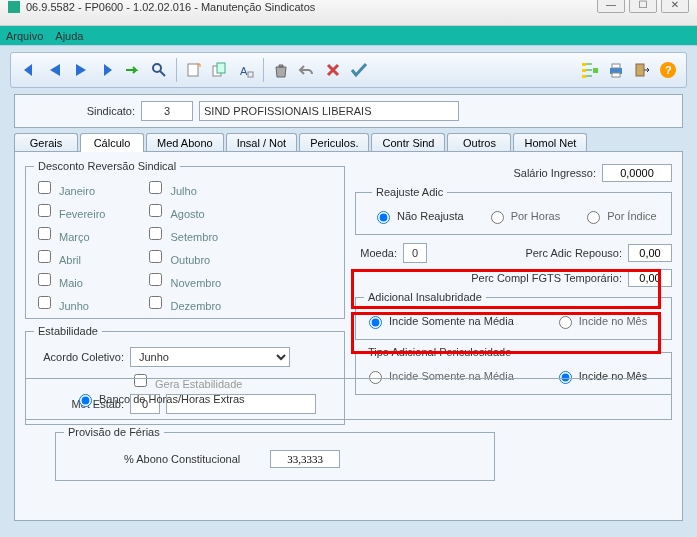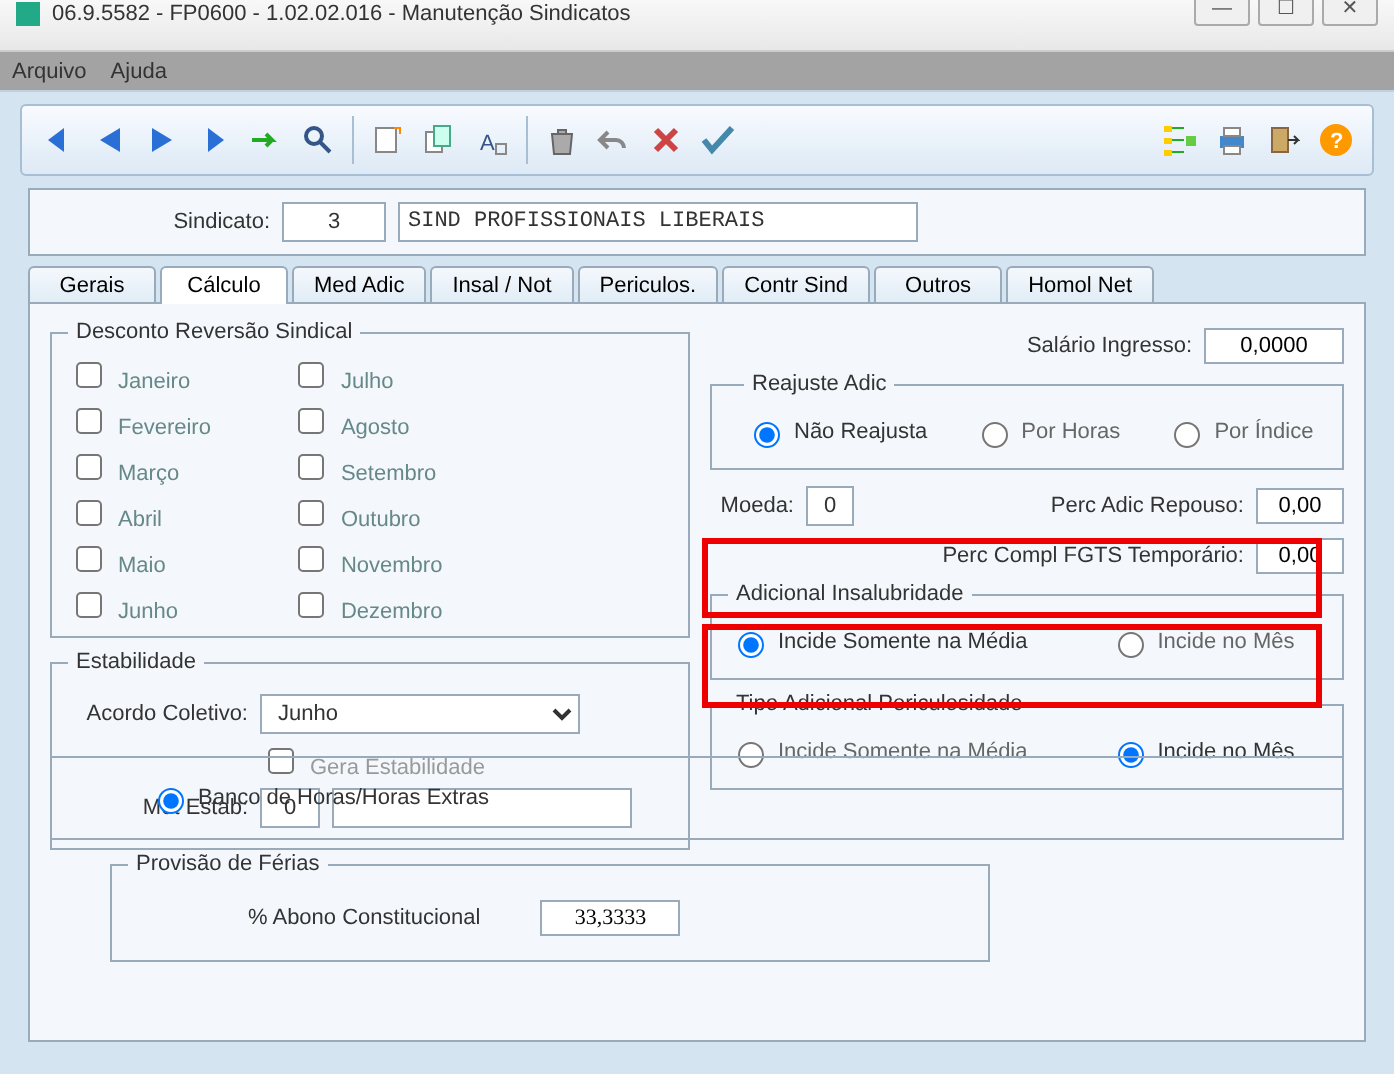--- a/index.html
+++ b/index.html
@@ -2,21 +2,21 @@
 <html><head>
 <meta charset="utf-8">
 <style>
   * { box-sizing: border-box; font-family: Tahoma, Arial, sans-serif; font-size: 11px; }
   body { margin: 0; background: #d4e4f0; width: 697px; height: 537px; overflow: hidden; }
   .titlebar { background: linear-gradient(#f8f8f8, #e8e8e8); border-bottom: 1px solid #ccc; height: 26px; display: flex; align-items: flex-end; padding: 12px 8px; }
   .title-icon { width: 12px; height: 12px; background: #2a8; margin-right: 6px; }
   .title-text { flex: 1; color: #333; }
   .win-controls { display: flex; gap: 4px; }
   .win-btn { width: 28px; height: 18px; border: 1px solid #aaa; background: #f0f0f0; display: flex; align-items: center; justify-content: center; border-radius: 2px; font-size: 10px; color: #555; }
-  .menubar { background: #a3a3a3; border-bottom: 1px solid #c0d0e0; height: 20px; display: flex; align-items: center; padding: 0 6px; gap: 12px; color: #333; }
+  .menubar { background: #14b8a6; border-bottom: 1px solid #c0d0e0; height: 20px; display: flex; align-items: center; padding: 0 6px; gap: 12px; color: #333; }
   .menubar span { cursor: default; }
   .toolbar-wrap { padding: 6px 10px; }
   .toolbar { background: linear-gradient(#f8fbff, #dde9f5); border: 1px solid #a8bed4; border-radius: 3px; height: 36px; display: flex; align-items: center; padding: 0 6px; gap: 2px; }
   .tb-btn { width: 24px; height: 24px; display: flex; align-items: center; justify-content: center; }
   .tb-sep { width: 1px; height: 24px; background: #a8bed4; margin: 0 3px; }
   .tb-spacer { flex: 1; }
   svg { display: block; }
   .header-row { display: flex; align-items: center; padding: 4px 14px; gap: 6px; }
   .label { color: #333; text-align: right; }
   .input { background: #fff; border: 1px solid #9ab; height: 20px; padding: 0 4px; color: #333; }
@@ -160,27 +160,27 @@
           <circle cx="9" cy="9" r="8" fill="#f90"></circle>
           <text x="6" y="13" font-size="12" fill="#fff" font-weight="bold">?</text>
         </svg>
       </div>
   </div>
 </div>
 
 <div class="header-row" style="border:1px solid #9ab; margin:0 14px; background:#f4f8fc; padding:6px 10px;">
   <span class="label" style="width:110px;">Sindicato:</span>
   <input class="input" style="width: 52px; text-align: center;" value="3">
-  <input class="input" style="width: 260px; font-family: Liberation Mono, monospace;" value="SIND PROFISSIONAIS LIBERAIS">
+  <input class="input" style="width: 260px;" value="SIND PROFISSIONAIS LIBERAIS">
 </div>
 
 <div class="tabs">
   <div class="tab">Gerais</div>
   <div class="tab active">Cálculo</div>
-  <div class="tab">Med Adic</div>
+  <div class="tab">Med Abono</div>
   <div class="tab">Insal / Not</div>
   <div class="tab">Periculos.</div>
   <div class="tab">Contr Sind</div>
   <div class="tab">Outros</div>
   <div class="tab">Homol Net</div>
 </div>
 
 <div class="tab-panel">
 
   <div class="left-col">

